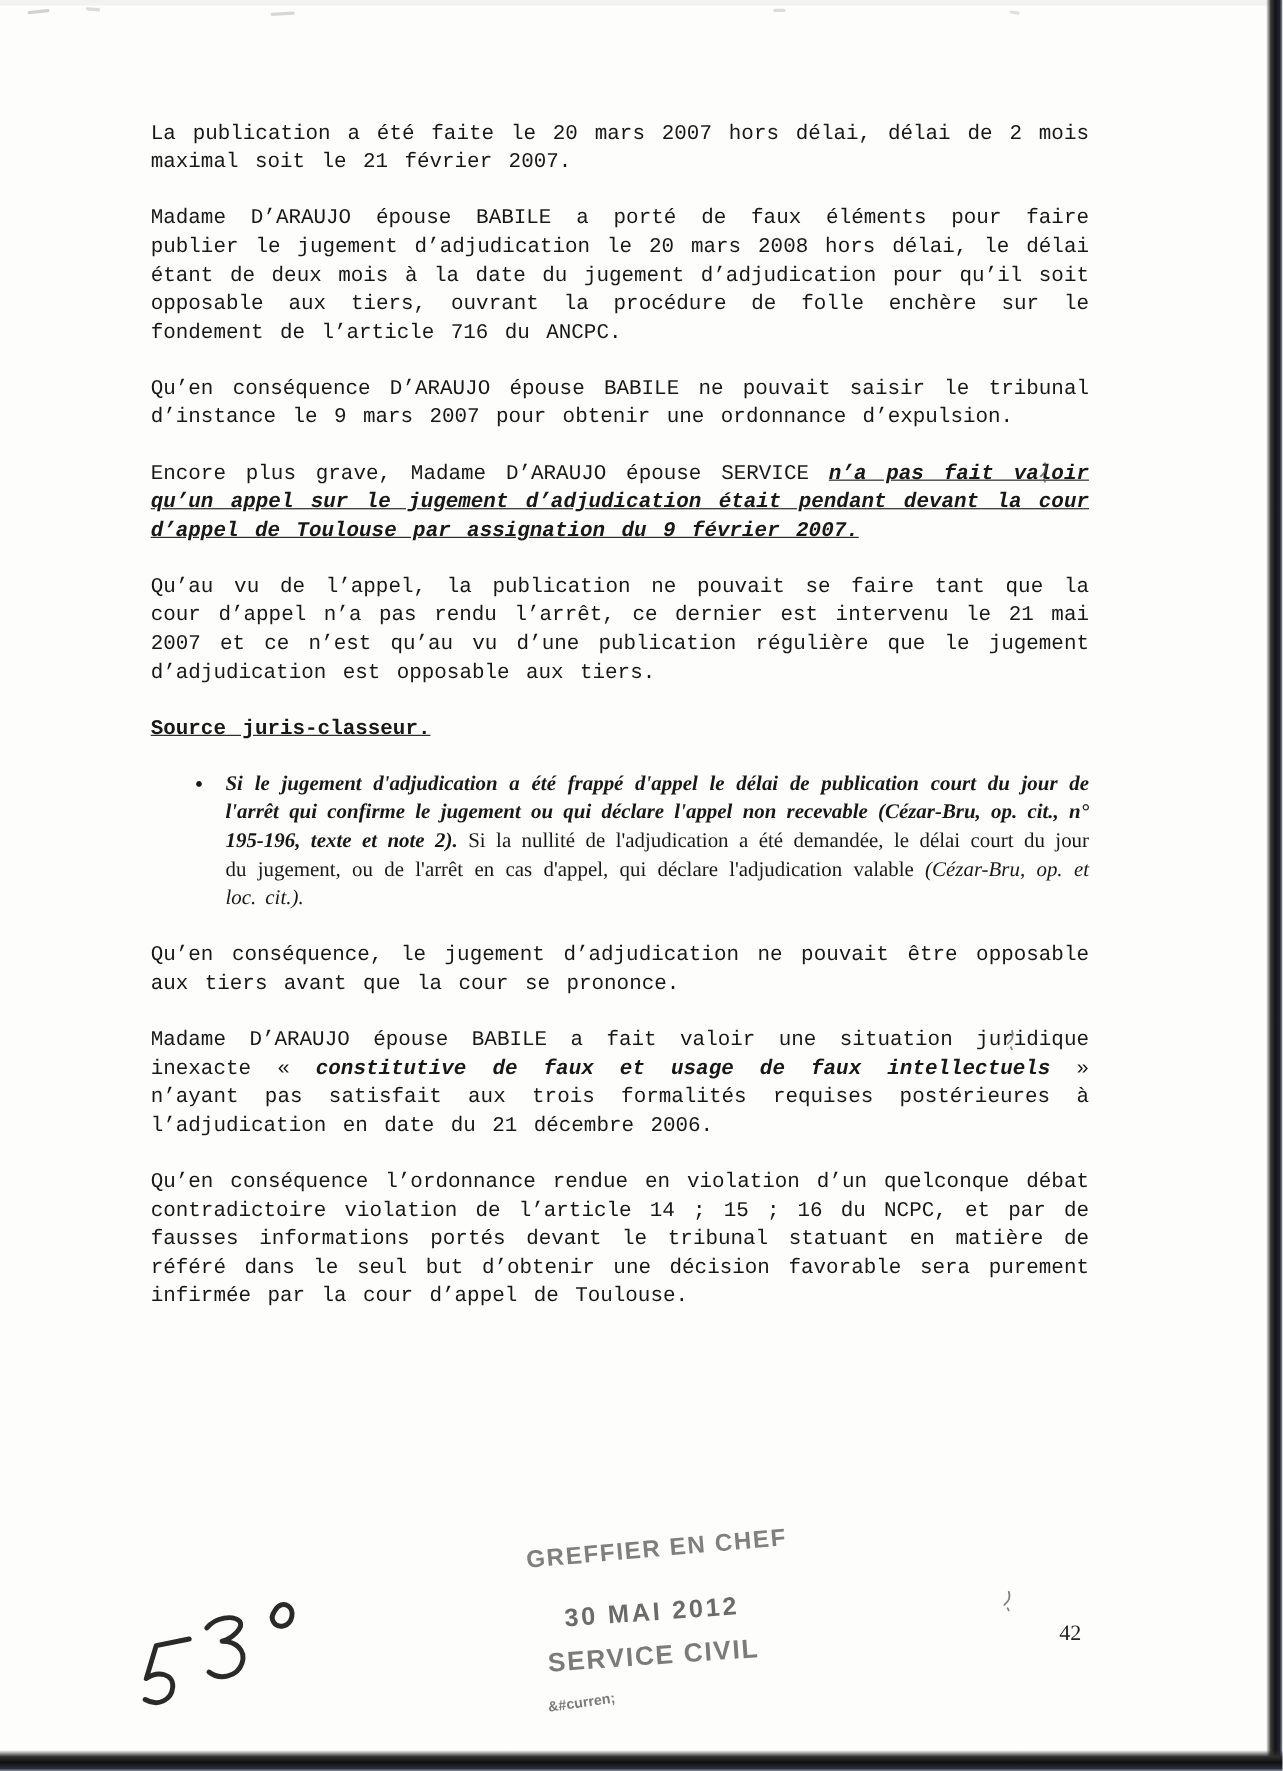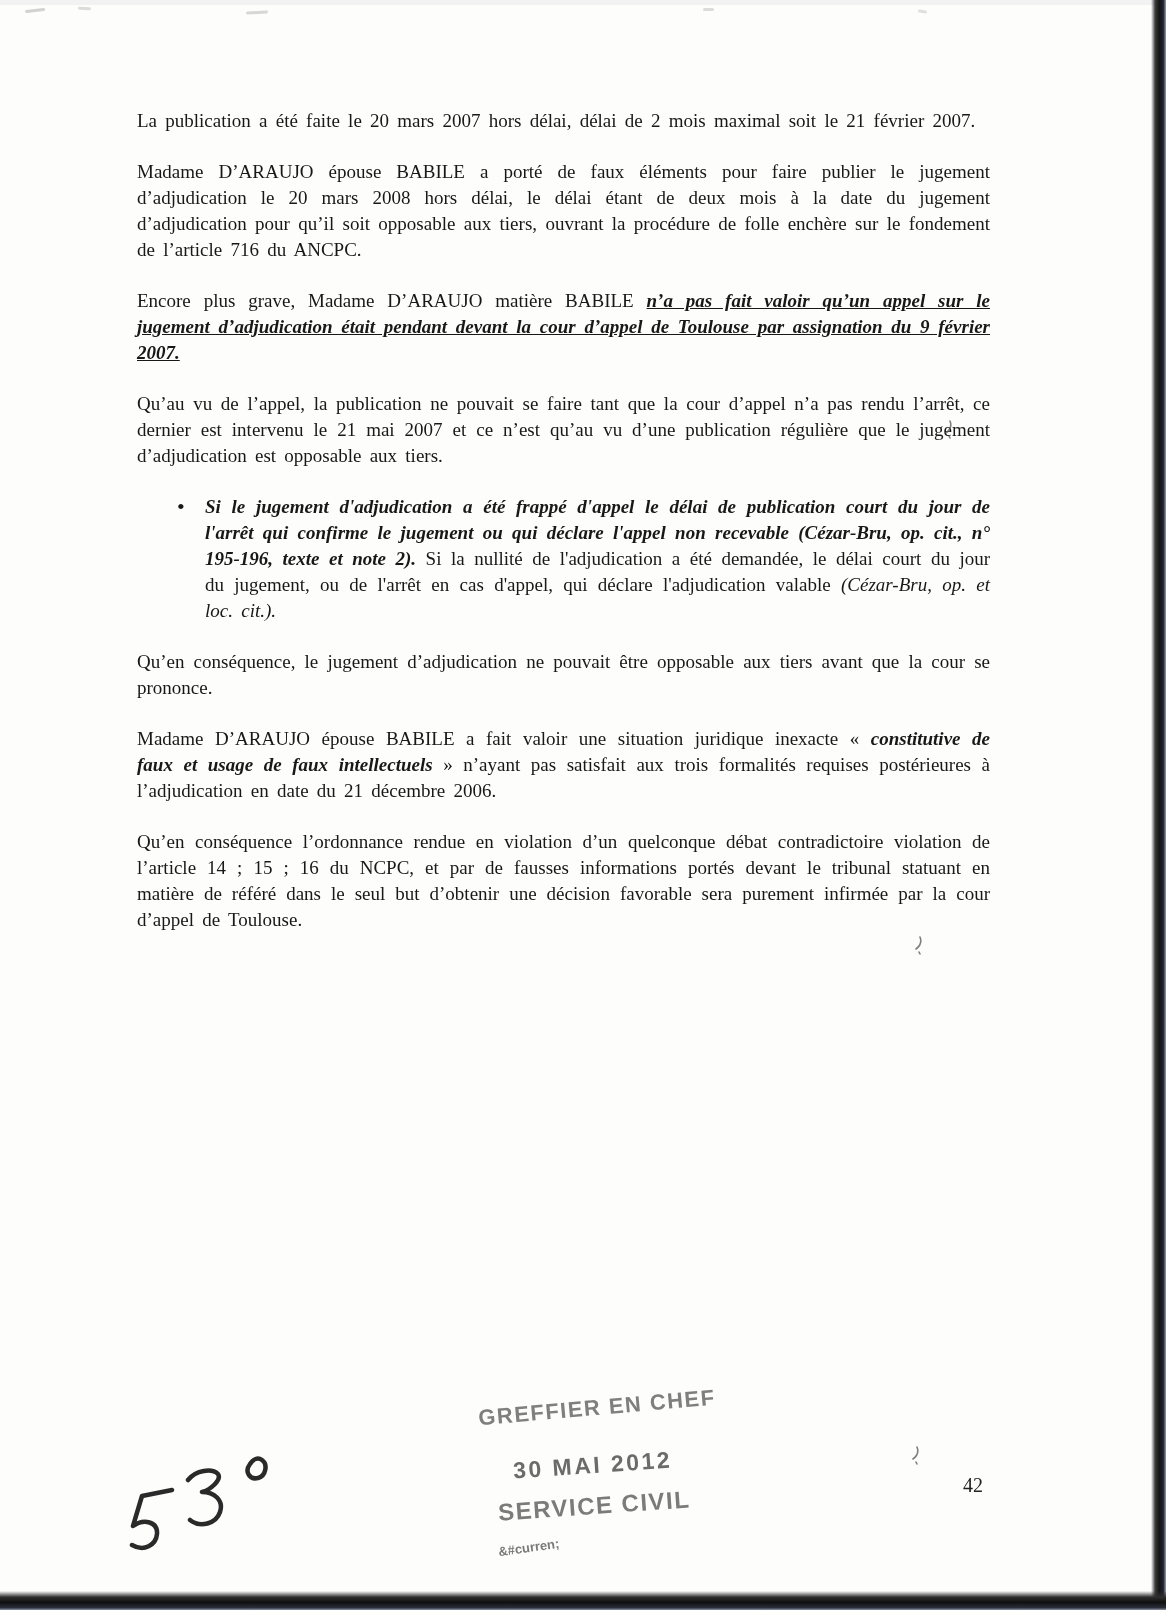--- a/index.html
+++ b/index.html
@@ -6,21 +6,21 @@
   body{
     width:1166px;height:1610px;position:relative;overflow:hidden;
     background:#fdfdfc;
     font-family:"Liberation Serif","DejaVu Serif",serif;
   }
   .content{
     position:absolute;left:137px;top:108px;width:853px;
     font-size:19px;line-height:26px;color:#181818;
     text-align:justify;word-spacing:3.5px;
   }
-  .content p{margin:0 0 25px 0;}
+  .content p{margin:0 0 25px 0;font-family:Liberation Mono, monospace;}
   .seg-biu{font-weight:bold;font-style:italic;text-decoration:underline;}
   .seg-bi{font-weight:bold;font-style:italic;}
   .seg-i{font-style:italic;}
   .heading span{font-weight:bold;text-decoration:underline;}
   ul.bullets{margin:0 0 25px 0;padding:0;}
   ul.bullets li{
     list-style:none;position:relative;margin-left:68px;
   }
   ul.bullets li::before{
     content:"\2022";position:absolute;left:-28px;top:0;
@@ -61,25 +61,27 @@
 <body>
 
 <div>
 
   <div class="content">
 
     <p><span>La publication a été faite le 20 mars 2007 hors délai, délai de 2 mois maximal soit le 21 février 2007.</span></p>
 
     <p><span>Madame D’ARAUJO épouse BABILE a porté de faux éléments pour faire publier le jugement d’adjudication le 20 mars 2008 hors délai, le délai étant de deux mois à la date du jugement d’adjudication pour qu’il soit opposable aux tiers, ouvrant la procédure de folle enchère sur le fondement de l’article 716 du ANCPC.</span></p>
 
+    <p><span>Qu’en conséquence D’ARAUJO épouse BABILE ne pouvait saisir le tribunal d’instance le 9 mars 2007 pour obtenir une ordonnance d’expulsion.</span></p>
 
-    <p><span>Encore plus grave, Madame D’ARAUJO matière BABILE </span><span class="seg-biu">n’a pas fait valoir qu’un appel sur le jugement d’adjudication était pendant devant la cour d’appel de Toulouse par assignation du 9 février 2007.</span></p>
+    <p><span>Encore plus grave, Madame D’ARAUJO épouse SERVICE </span><span class="seg-biu">n’a pas fait valoir qu’un appel sur le jugement d’adjudication était pendant devant la cour d’appel de Toulouse par assignation du 9 février 2007.</span></p>
 
     <p><span>Qu’au vu de l’appel, la publication ne pouvait se faire tant que la cour d’appel n’a pas rendu l’arrêt, ce dernier est intervenu le 21 mai 2007 et ce n’est qu’au vu d’une publication régulière que le jugement d’adjudication est opposable aux tiers.</span></p>
 
+    <p class="heading"><span>Source juris-classeur.</span></p>
 
     <ul class="bullets">
       <li><span class="seg-bi">Si le jugement d'adjudication a été frappé d'appel le délai de publication court du jour de l'arrêt qui confirme le jugement ou qui déclare l'appel non recevable (Cézar-Bru, op. cit., n° 195-196, texte et note 2).</span><span> Si la nullité de l'adjudication a été demandée, le délai court du jour du jugement, ou de l'arrêt en cas d'appel, qui déclare l'adjudication valable </span><span class="seg-i">(Cézar-Bru, op. et loc. cit.).</span></li>
     </ul>
 
     <p><span>Qu’en conséquence, le jugement d’adjudication ne pouvait être opposable aux tiers avant que la cour se prononce.</span></p>
 
 
     <p><span>Madame D’ARAUJO épouse BABILE a fait valoir une situation juridique inexacte « </span><span class="seg-bi">constitutive de faux et usage de faux intellectuels</span><span> »  n’ayant pas satisfait aux trois formalités requises postérieures à l’adjudication en date du 21 décembre 2006.</span></p>
 

